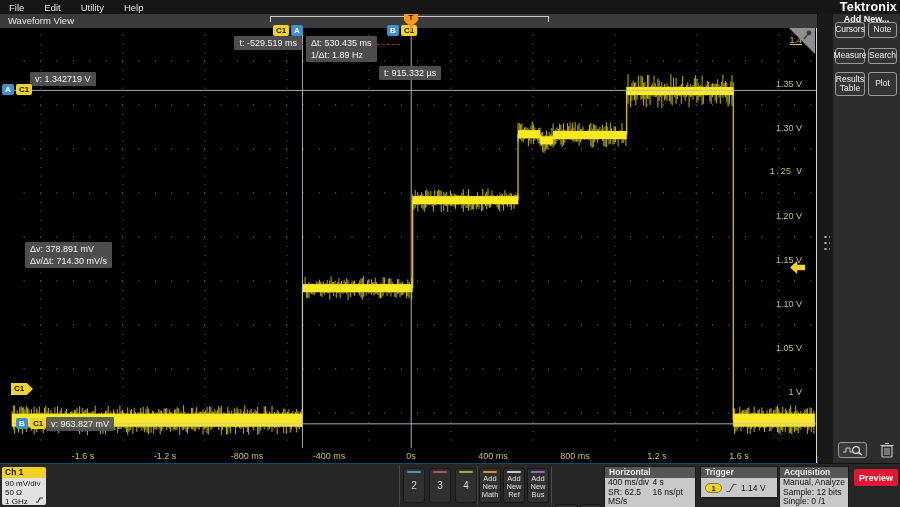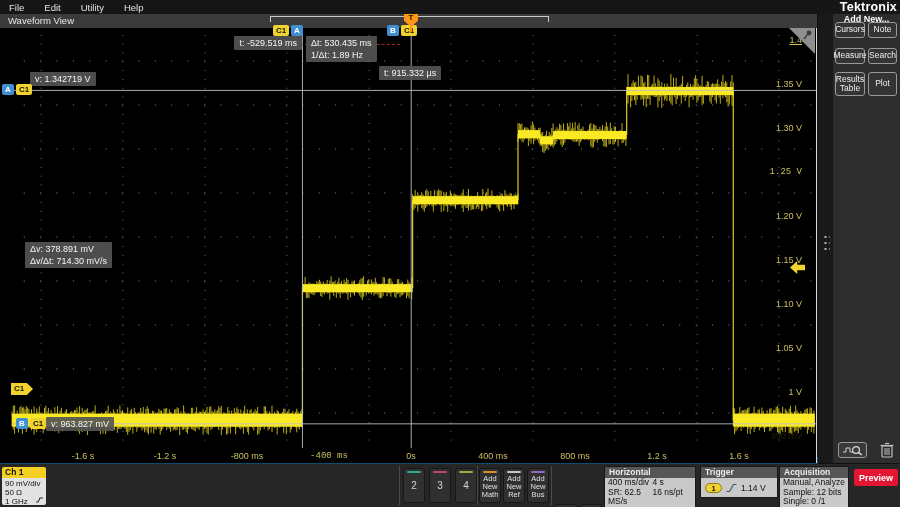--- a/index.html
+++ b/index.html
@@ -150,21 +150,21 @@
         <span class="ylabel" style="top: 227px;">1.15 V</span>
         <span class="ylabel" style="top: 271px;">1.10 V</span>
         <span class="ylabel" style="top: 315px;">1.05 V</span>
         <span class="ylabel" style="top: 359px;">1 V</span>
         <span class="ylabel dark" style="top: 403px;">950 mV</span>
       </div>
     <div id="xlabels">
         <span class="xlabel" style="left: 83px;">-1.6 s</span>
         <span class="xlabel" style="left: 165px;">-1.2 s</span>
         <span class="xlabel" style="left: 247px;">-800 ms</span>
-        <span class="xlabel" style="left: 329px; font-family: Liberation Mono, monospace;">-400 ms</span>
+        <span class="xlabel" style="left: 329px;">-400 ms</span>
         <span class="xlabel" style="left: 411px;">0s</span>
         <span class="xlabel" style="left: 493px;">400 ms</span>
         <span class="xlabel" style="left: 575px;">800 ms</span>
         <span class="xlabel" style="left: 657px;">1.2 s</span>
         <span class="xlabel" style="left: 739px;">1.6 s</span>
       </div>
 
     <span class="badge yellow" style="left:273px; top:-3px;">C1</span>
     <span class="badge blue" style="left:291px; top:-3px;">A</span>
     <span class="badge blue" style="left:387px; top:-3px;">B</span>

